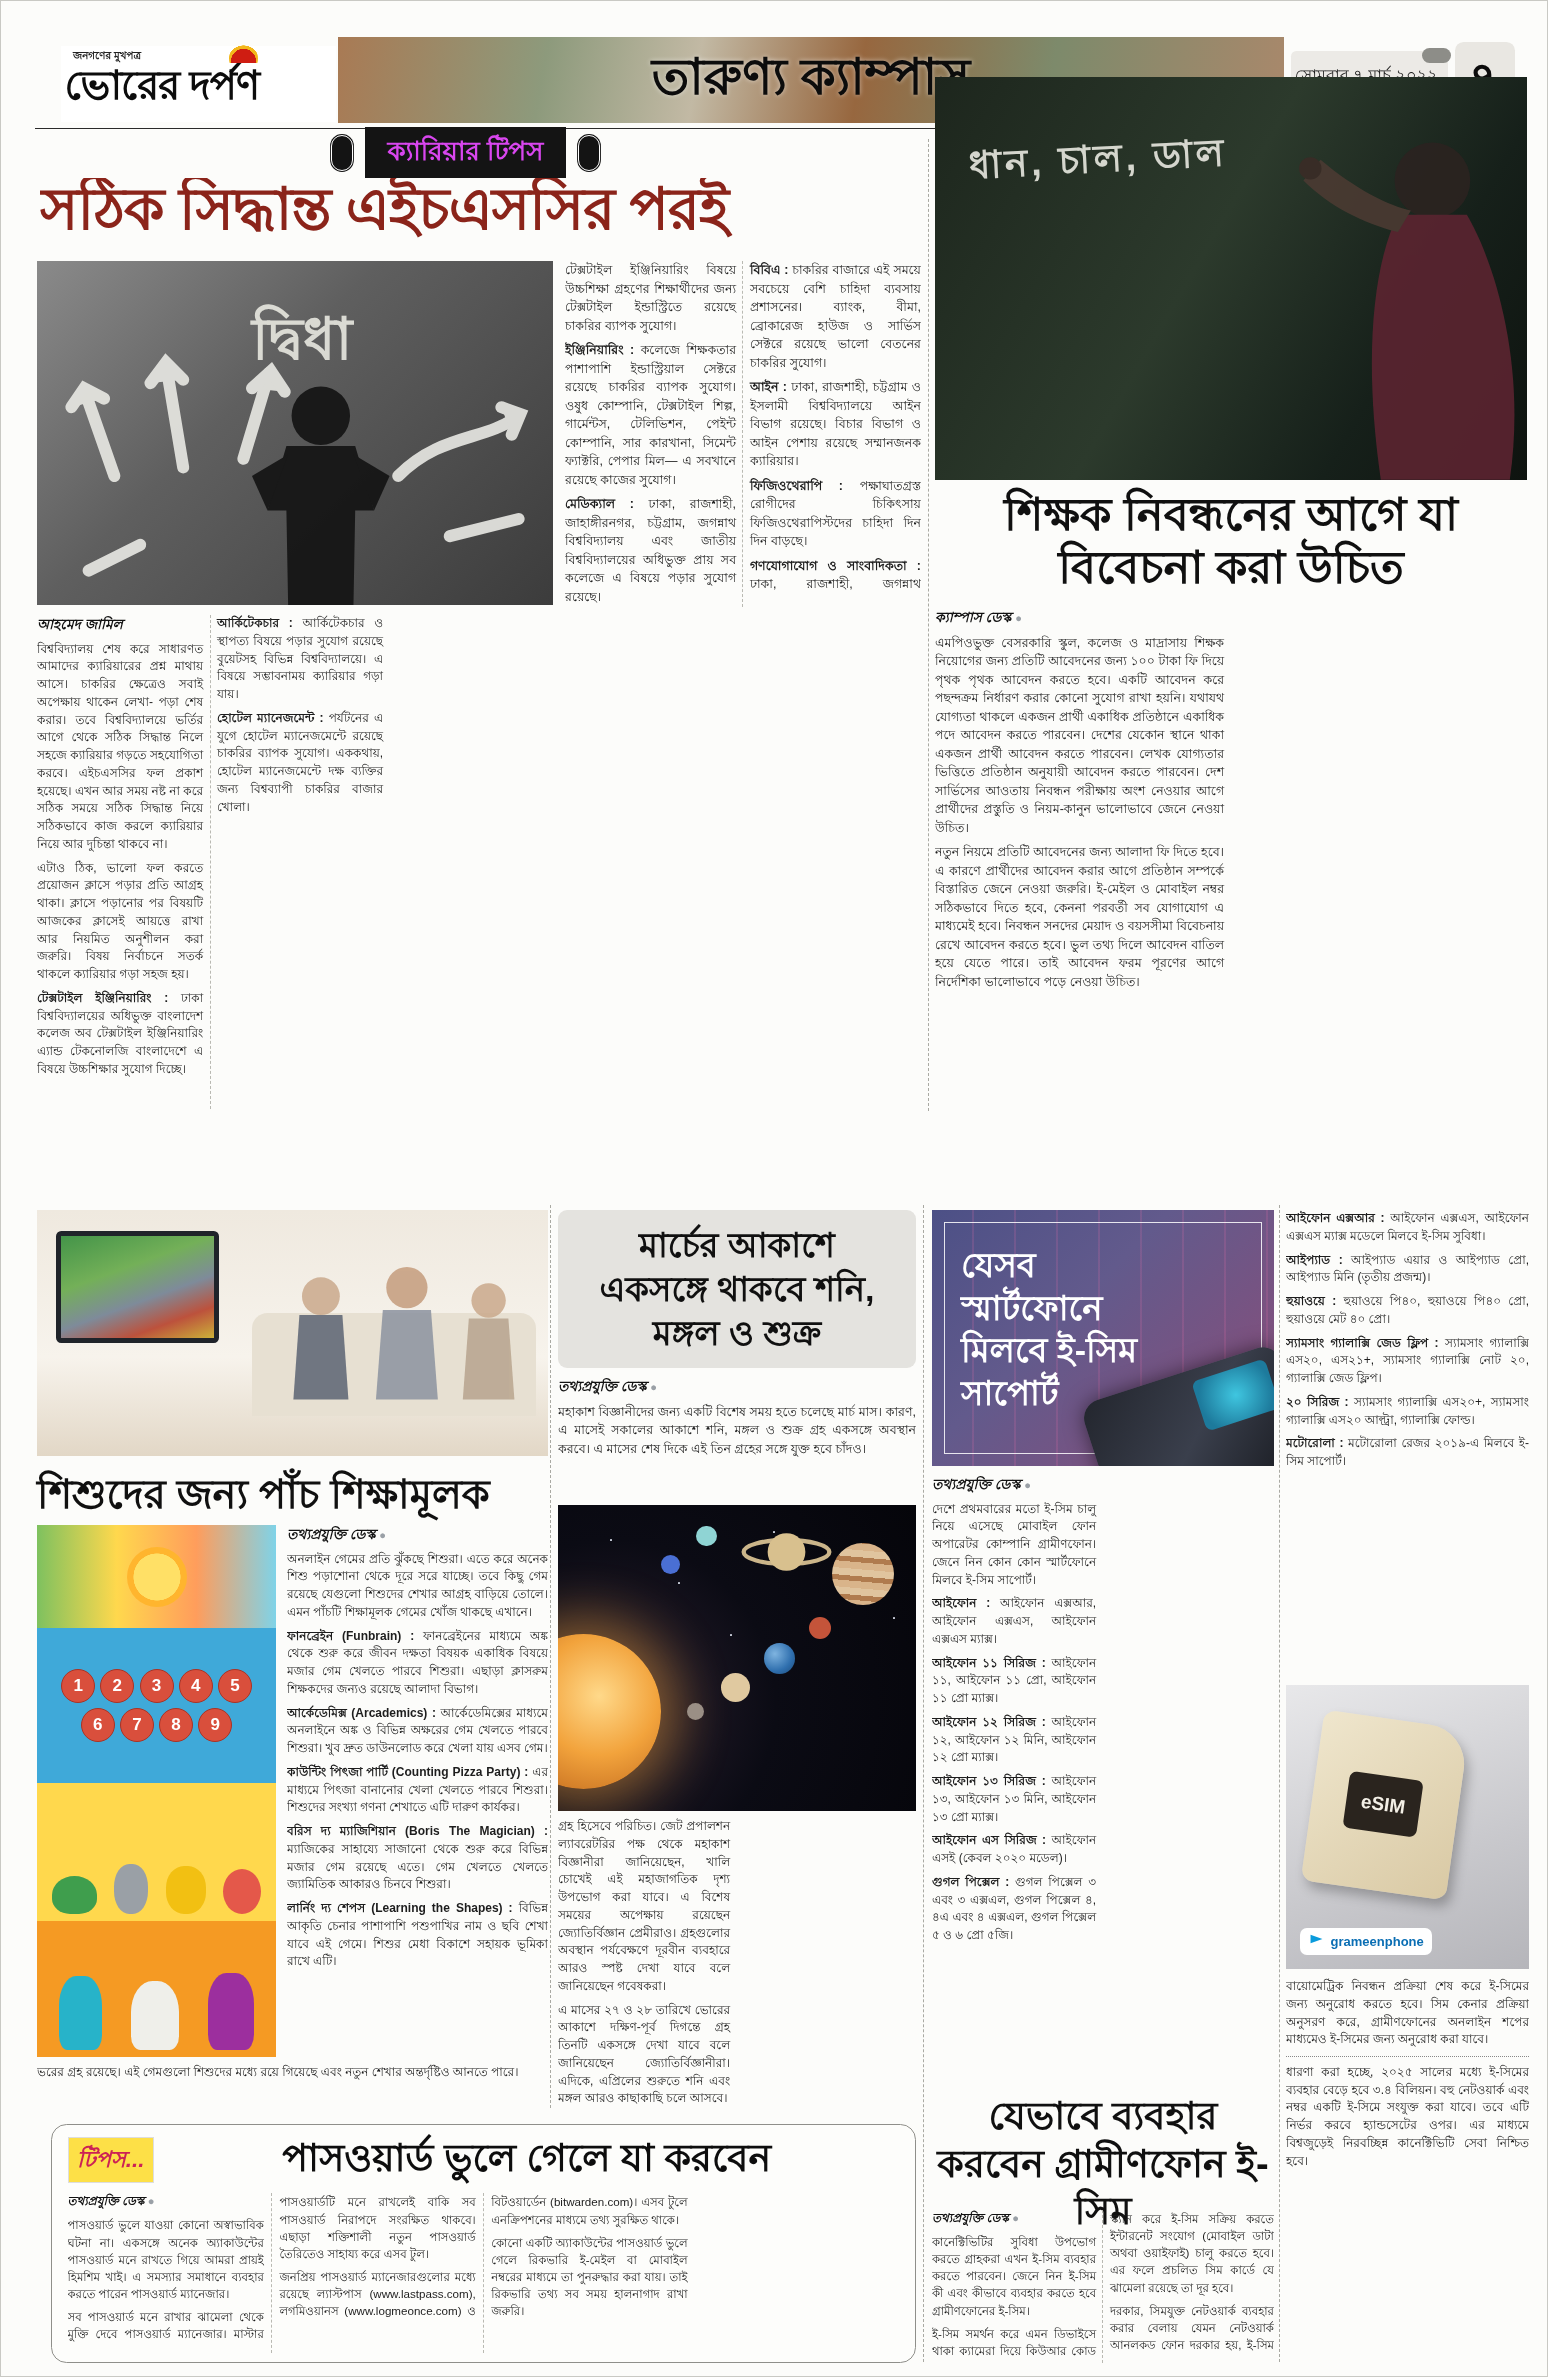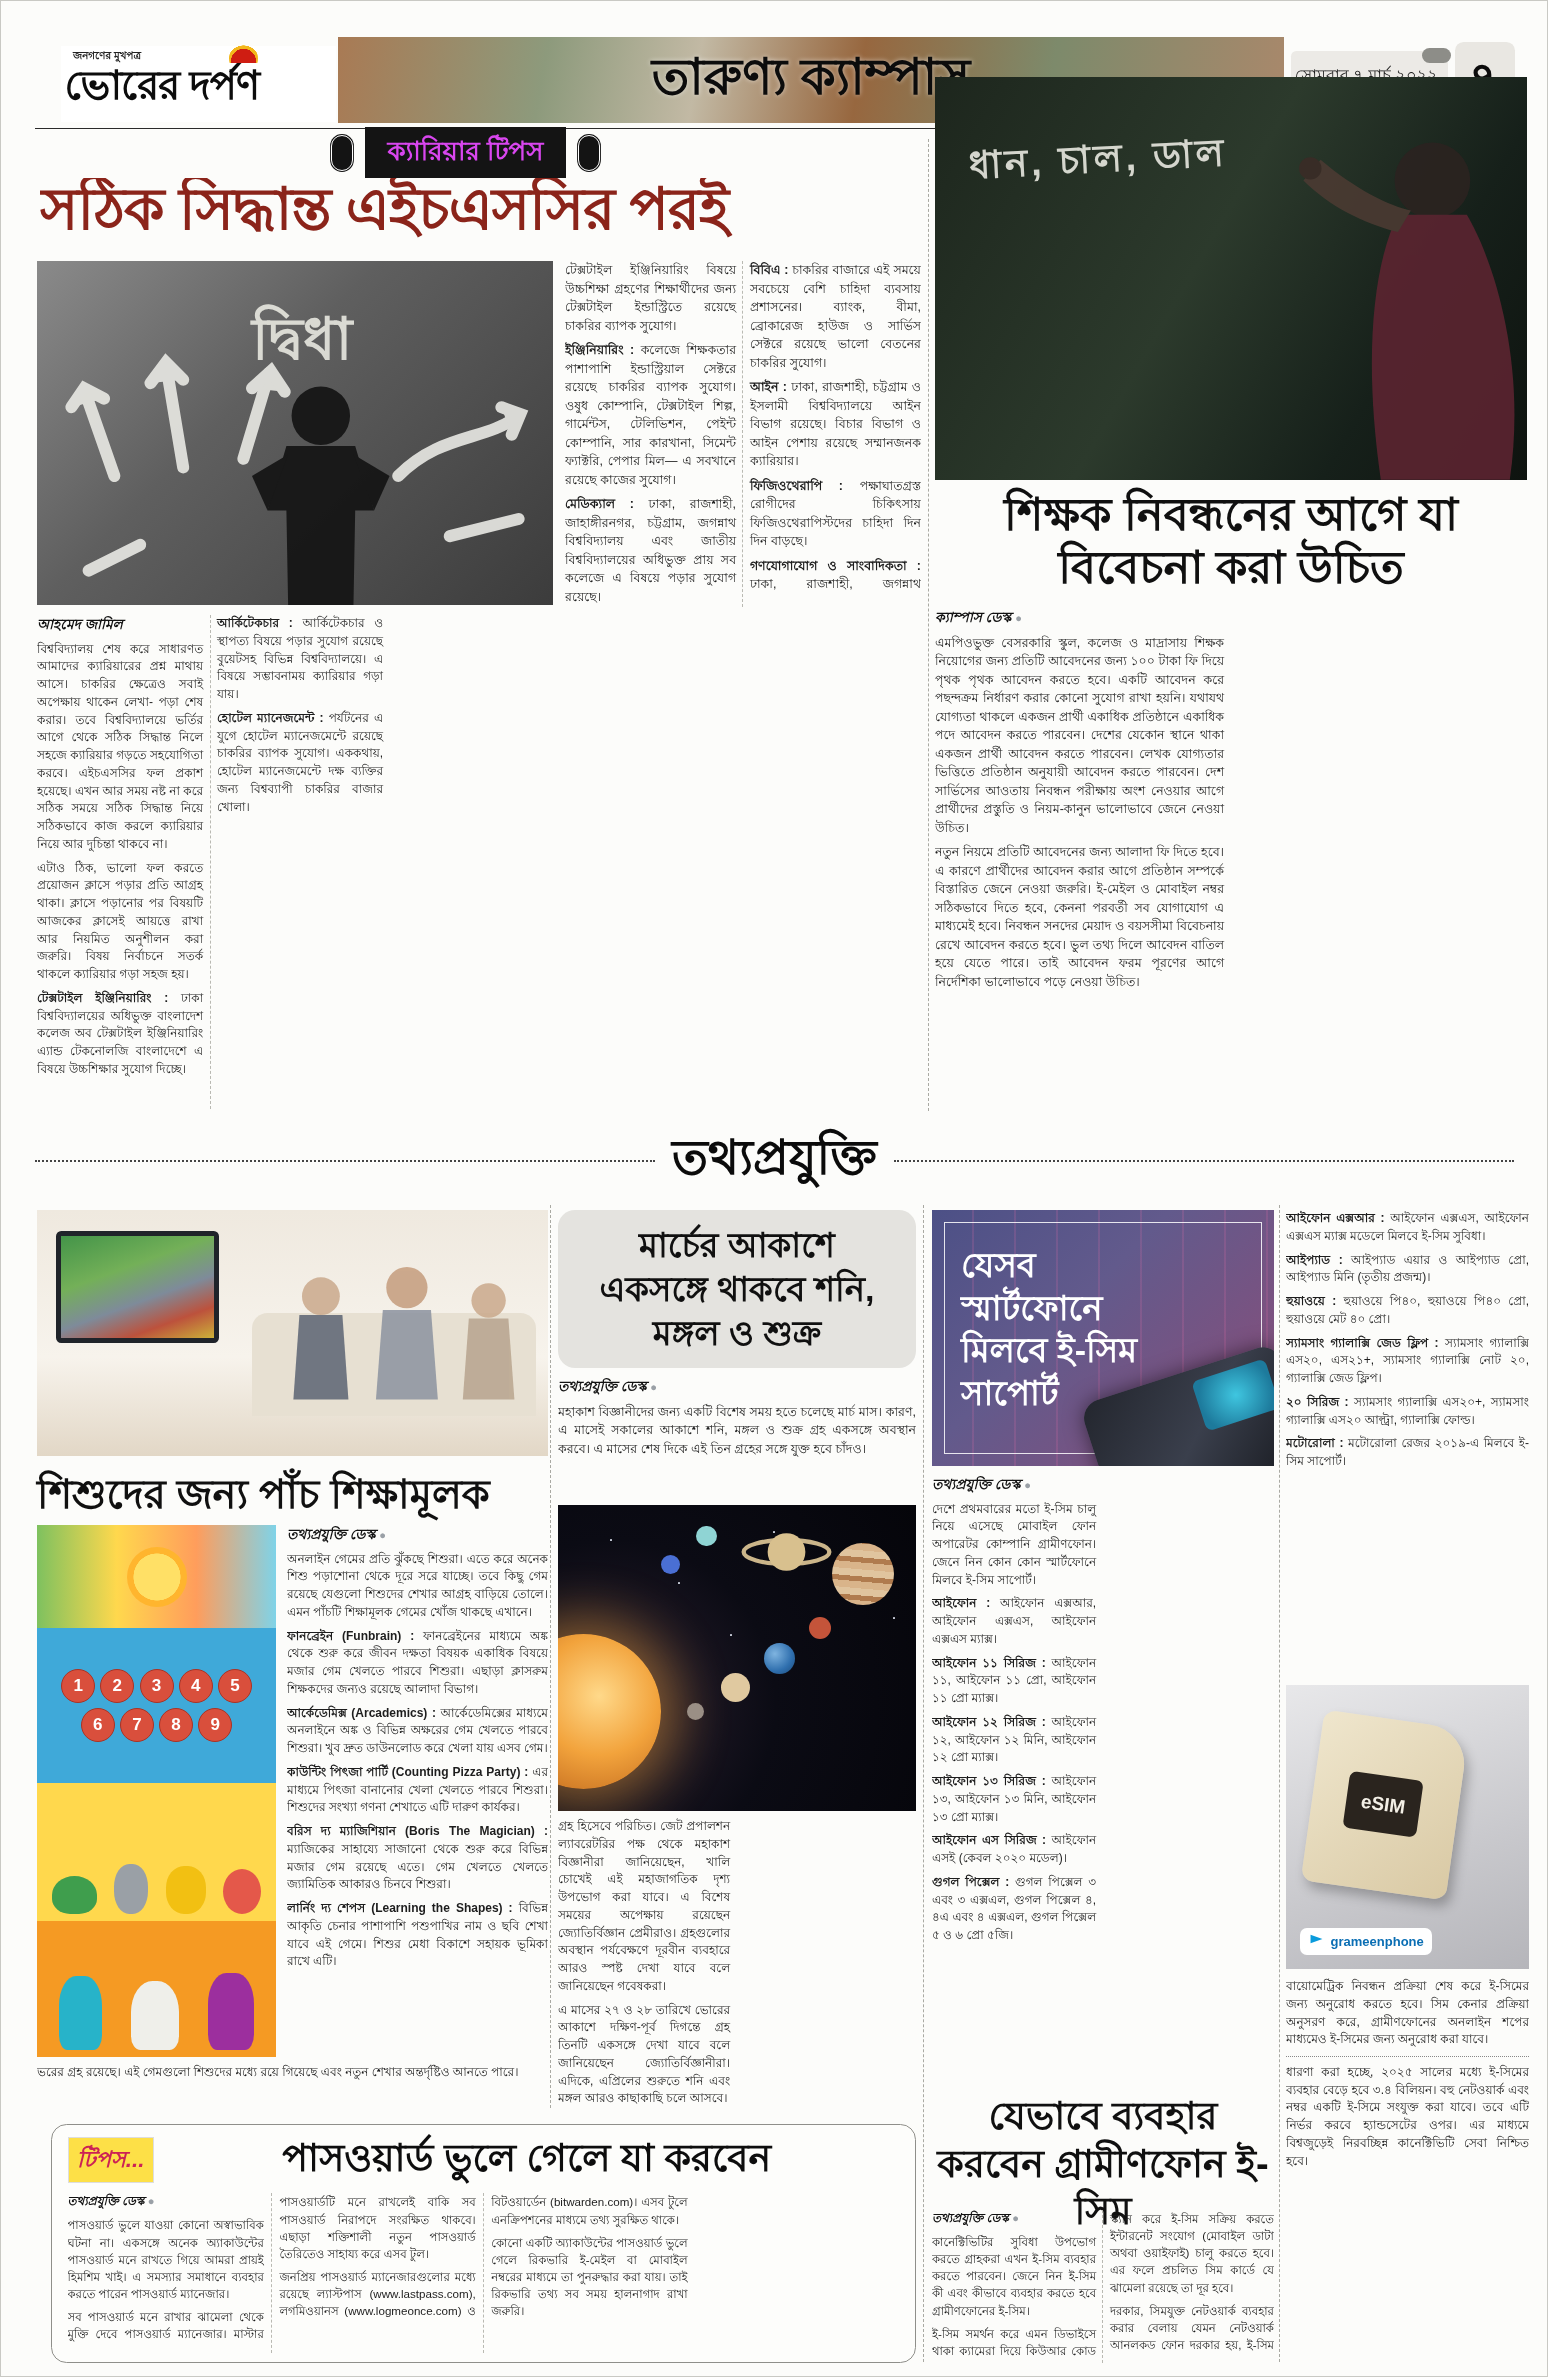--- a/index.html
+++ b/index.html
@@ -137,25 +137,20 @@
   <div class="abs headline-black" style="left:934px; top:487px; width:592px; height:112px; font-size:45px; line-height:1.18;">শিক্ষক নিবন্ধনের আগে যা বিবেচনা করা উচিত</div>
 
   <div class="abs" style="left:934px; top:607px; width:592px; height:504px;">
     <div class="cols2 body-txt just" style="font-size:12.5px;">
       <p class="byline"><span>ক্যাম্পাস ডেস্ক</span> <span class="dot">●</span></p>
       <p class="entry">এমপিওভুক্ত বেসরকারি স্কুল, কলেজ ও মাদ্রাসায় শিক্ষক নিয়োগের জন্য প্রতিটি আবেদনের জন্য ১০০ টাকা ফি দিয়ে পৃথক পৃথক আবেদন করতে হবে। একটি আবেদন করে পছন্দক্রম নির্ধারণ করার কোনো সুযোগ রাখা হয়নি। যথাযথ যোগ্যতা থাকলে একজন প্রার্থী একাধিক প্রতিষ্ঠানে একাধিক পদে আবেদন করতে পারবেন। দেশের যেকোন স্থানে থাকা একজন প্রার্থী আবেদন করতে পারবেন। লেখক যোগ্যতার ভিত্তিতে প্রতিষ্ঠান অনুযায়ী আবেদন করতে পারবেন। দেশ সার্ভিসের আওতায় নিবন্ধন পরীক্ষায় অংশ নেওয়ার আগে প্রার্থীদের প্রস্তুতি ও নিয়ম-কানুন ভালোভাবে জেনে নেওয়া উচিত।</p>
       <p class="entry">নতুন নিয়মে প্রতিটি আবেদনের জন্য আলাদা ফি দিতে হবে। এ কারণে প্রার্থীদের আবেদন করার আগে প্রতিষ্ঠান সম্পর্কে বিস্তারিত জেনে নেওয়া জরুরি। ই-মেইল ও মোবাইল নম্বর সঠিকভাবে দিতে হবে, কেননা পরবর্তী সব যোগাযোগ এ মাধ্যমেই হবে। নিবন্ধন সনদের মেয়াদ ও বয়সসীমা বিবেচনায় রেখে আবেদন করতে হবে। ভুল তথ্য দিলে আবেদন বাতিল হয়ে যেতে পারে। তাই আবেদন ফরম পূরণের আগে নির্দেশিকা ভালোভাবে পড়ে নেওয়া উচিত।</p>
     </div>
   </div>
 
-  <div class="abs" style="left:34px; top:1125px; width:1479px; height:69px; display:flex; align-items:center; gap:17px;">
-    <div style="flex:1; border-top:2.6px dotted #444;"></div>
-    <div style="font-size:48px; font-weight:900; color:#0b0b0b;">তথ্যপ্রযুক্তি</div>
-    <div style="flex:1; border-top:2.6px dotted #444;"></div>
-  </div>
 
   <div class="abs" style="left:36px; top:1209px; width:511px; height:246px; background:linear-gradient(180deg,#efe9df 0%, #f7f3ec 60%, #e2d7c6 100%); overflow:hidden;">
     <div class="abs" style="left:19px; top:20.6px; width:163px; height:112px; background:#14161a; border-radius:5.2px; border:5.2px solid #20242a;">
       <div style="width:100%; height:100%; background:linear-gradient(160deg,#49a24e 0%, #7ec15f 35%, #8a98a8 60%, #cf5840 80%, #e0c23c 100%); opacity:.9;"></div>
     </div>
     <div class="abs" style="left:215px; top:103px; width:284px; height:103px; background:#e7e0d2; border-radius:15.5px 15.5px 0 0;"></div>
     <svg class="abs" style="left:215px; top:26px;" width="284" height="172" viewBox="0 0 330 200">
       <g opacity="0.85">
         <circle cx="80" cy="70" r="22" fill="#caa98c"></circle>
           <path d="M55 92 L105 92 L112 190 L48 190 Z" fill="#5c6474"></path>
@@ -207,21 +202,21 @@
           <p class="entry"><b>ফানব্রেইন (Funbrain) :</b> <span>ফানব্রেইনের মাধ্যমে অঙ্ক থেকে শুরু করে জীবন দক্ষতা বিষয়ক একাধিক বিষয়ে মজার গেম খেলতে পারবে শিশুরা। এছাড়া ক্লাসরুম শিক্ষকদের জন্যও রয়েছে আলাদা বিভাগ।</span></p>
           <p class="entry"><b>আর্কেডেমিক্স (Arcademics) :</b> <span>আর্কেডেমিক্সের মাধ্যমে অনলাইনে অঙ্ক ও বিভিন্ন অক্ষরের গেম খেলতে পারবে শিশুরা। খুব দ্রুত ডাউনলোড করে খেলা যায় এসব গেম।</span></p>
           <p class="entry"><b>কাউন্টিং পিৎজা পার্টি (Counting Pizza Party) :</b> <span>এর মাধ্যমে পিৎজা বানানোর খেলা খেলতে পারবে শিশুরা। শিশুদের সংখ্যা গণনা শেখাতে এটি দারুণ কার্যকর।</span></p>
           <p class="entry"><b>বরিস দ্য ম্যাজিশিয়ান (Boris The Magician) :</b> <span>ম্যাজিকের সাহায্যে সাজানো থেকে শুরু করে বিভিন্ন মজার গেম রয়েছে এতে। গেম খেলতে খেলতে জ্যামিতিক আকারও চিনবে শিশুরা।</span></p>
           <p class="entry"><b>লার্নিং দ্য শেপস (Learning the Shapes) :</b> <span>বিভিন্ন আকৃতি চেনার পাশাপাশি পশুপাখির নাম ও ছবি শেখা যাবে এই গেমে। শিশুর মেধা বিকাশে সহায়ক ভূমিকা রাখে এটি।</span></p>
         </div>
     </div>
   </div>
   <div class="abs body-txt just" style="left:36px; top:2063px; width:511px; height:52px; overflow:hidden; font-size:12px;">ভরের গ্রহ রয়েছে। এই গেমগুলো শিশুদের মধ্যে রয়ে গিয়েছে এবং নতুন শেখার অন্তর্দৃষ্টিও আনতে পারে।</div>
 
-  <div class="abs" style="left:557px; top:1209px; width:358px; height:158px; background:#e4e3df; border-radius:17px; display:flex; align-items:center; justify-content:center; padding:0 22.4px;">
+  <div class="abs" style="left:557px; top:1209px; width:358px; height:158px; background:#e4e3df; border-radius:9px; display:flex; align-items:center; justify-content:center; padding:0 22.4px;">
     <div class="headline-black" style="font-size:34px; line-height:1.3;">মার্চের আকাশে একসঙ্গে থাকবে শনি, মঙ্গল ও শুক্র</div>
   </div>
 
   <div class="abs" style="left:557px; top:1376px; width:358px; height:122px; overflow:hidden;">
     <div class="body-txt just" style="font-size:12.5px;">
       <p class="byline"><span>তথ্যপ্রযুক্তি ডেস্ক</span> <span class="dot">●</span></p>
       <p class="entry">মহাকাশ বিজ্ঞানীদের জন্য একটি বিশেষ সময় হতে চলেছে মার্চ মাস। কারণ, এ মাসেই সকালের আকাশে শনি, মঙ্গল ও শুক্র গ্রহ একসঙ্গে অবস্থান করবে। এ মাসের শেষ দিকে এই তিন গ্রহের সঙ্গে যুক্ত হবে চাঁদও।</p>
     </div>
   </div>
 

